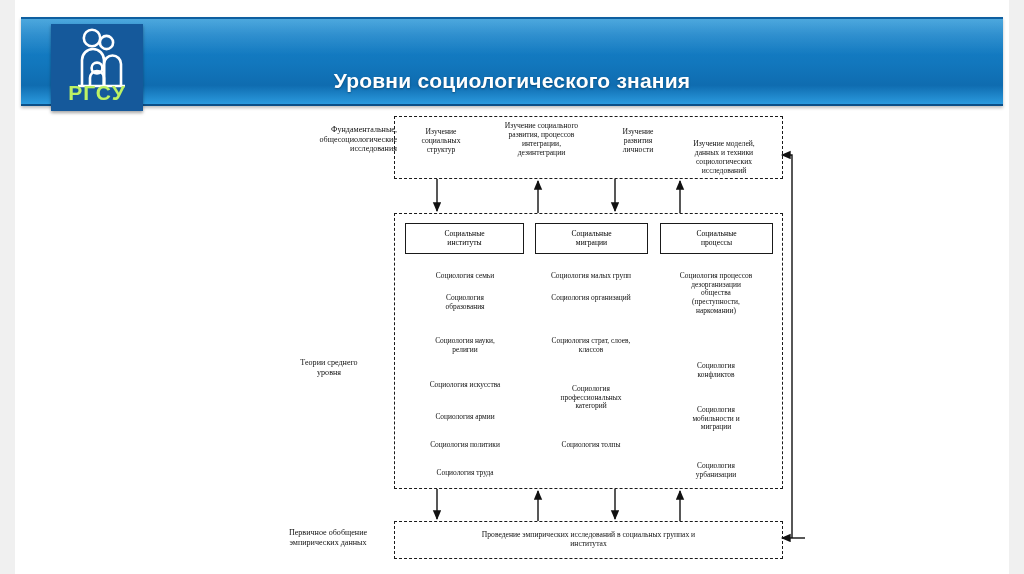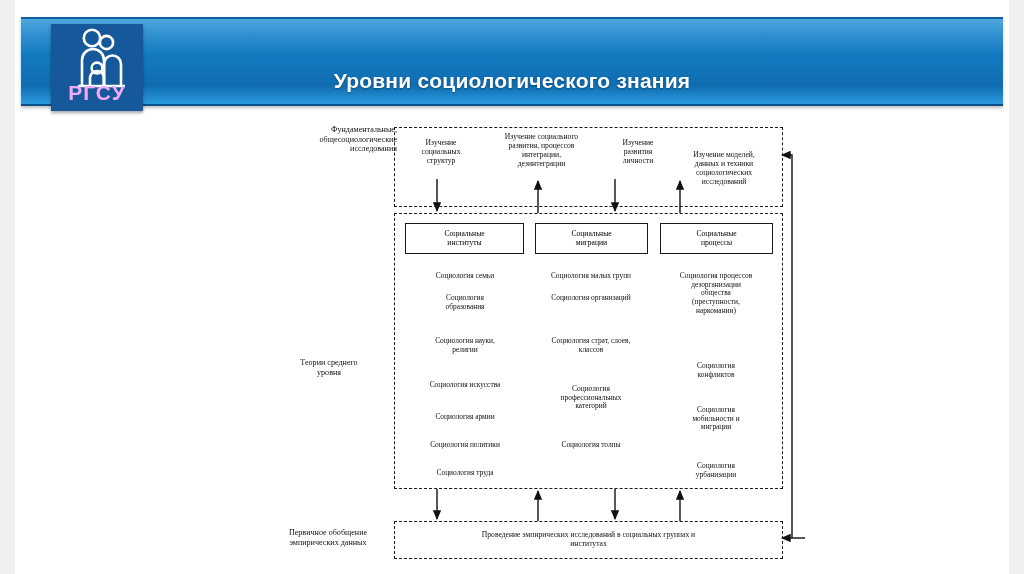--- a/index.html
+++ b/index.html
@@ -39,21 +39,21 @@
   }
   
   .logo{
     position:absolute;left:36px;top:24px;width:92px;height:87px;
     background:#15599b;
     box-shadow:0 2px 3px rgba(0,0,0,.35);
   }
   .logo svg{position:absolute;left:0;top:0;}
   .logo-text{
     position:absolute;left:0;right:0;bottom:6px;text-align:center;
-    color:#f0abfc;font-family:"Liberation Sans",sans-serif;
+    color:#bef264;font-family:"Liberation Sans",sans-serif;
     font-weight:bold;font-size:21px;letter-spacing:1px;
   }
   
   .diagram{
     position:absolute;left:0;top:105px;width:994px;height:469px;
   }
   .diagram svg.wires{position:absolute;left:0;top:0;pointer-events:none;}
 
   .dbox{position:absolute;border:1px dashed #1a1a1a;box-sizing:border-box;}
 
@@ -130,21 +130,21 @@
     <div class="lbl t8" style="left:250px;top:253px;width:128px;">
       <div>Теории среднего</div>
       <div>уровня</div>
     </div>
 
     <div class="lbl t8" style="left:242px;top:423px;width:142px;">
       <div>Первичное обобщение</div>
       <div>эмпирических данных</div>
     </div>
 
-    <div class="dbox" style="left:379px;top:22px;width:389px;height:80px;">
+    <div class="dbox" style="left:379px;top:11px;width:389px;height:63px;">
       <div class="lbl t75" style="left:10px;top:11px;width:72px;">
         <div>Изучение</div>
         <div>социальных</div>
         <div>структур</div>
       </div>
       <div class="lbl t75" style="left:86px;top:5px;width:121px;">
         <div>Изучение социального</div>
         <div>развития, процессов</div>
         <div>интеграции,</div>
         <div>дезинтеграции</div>

